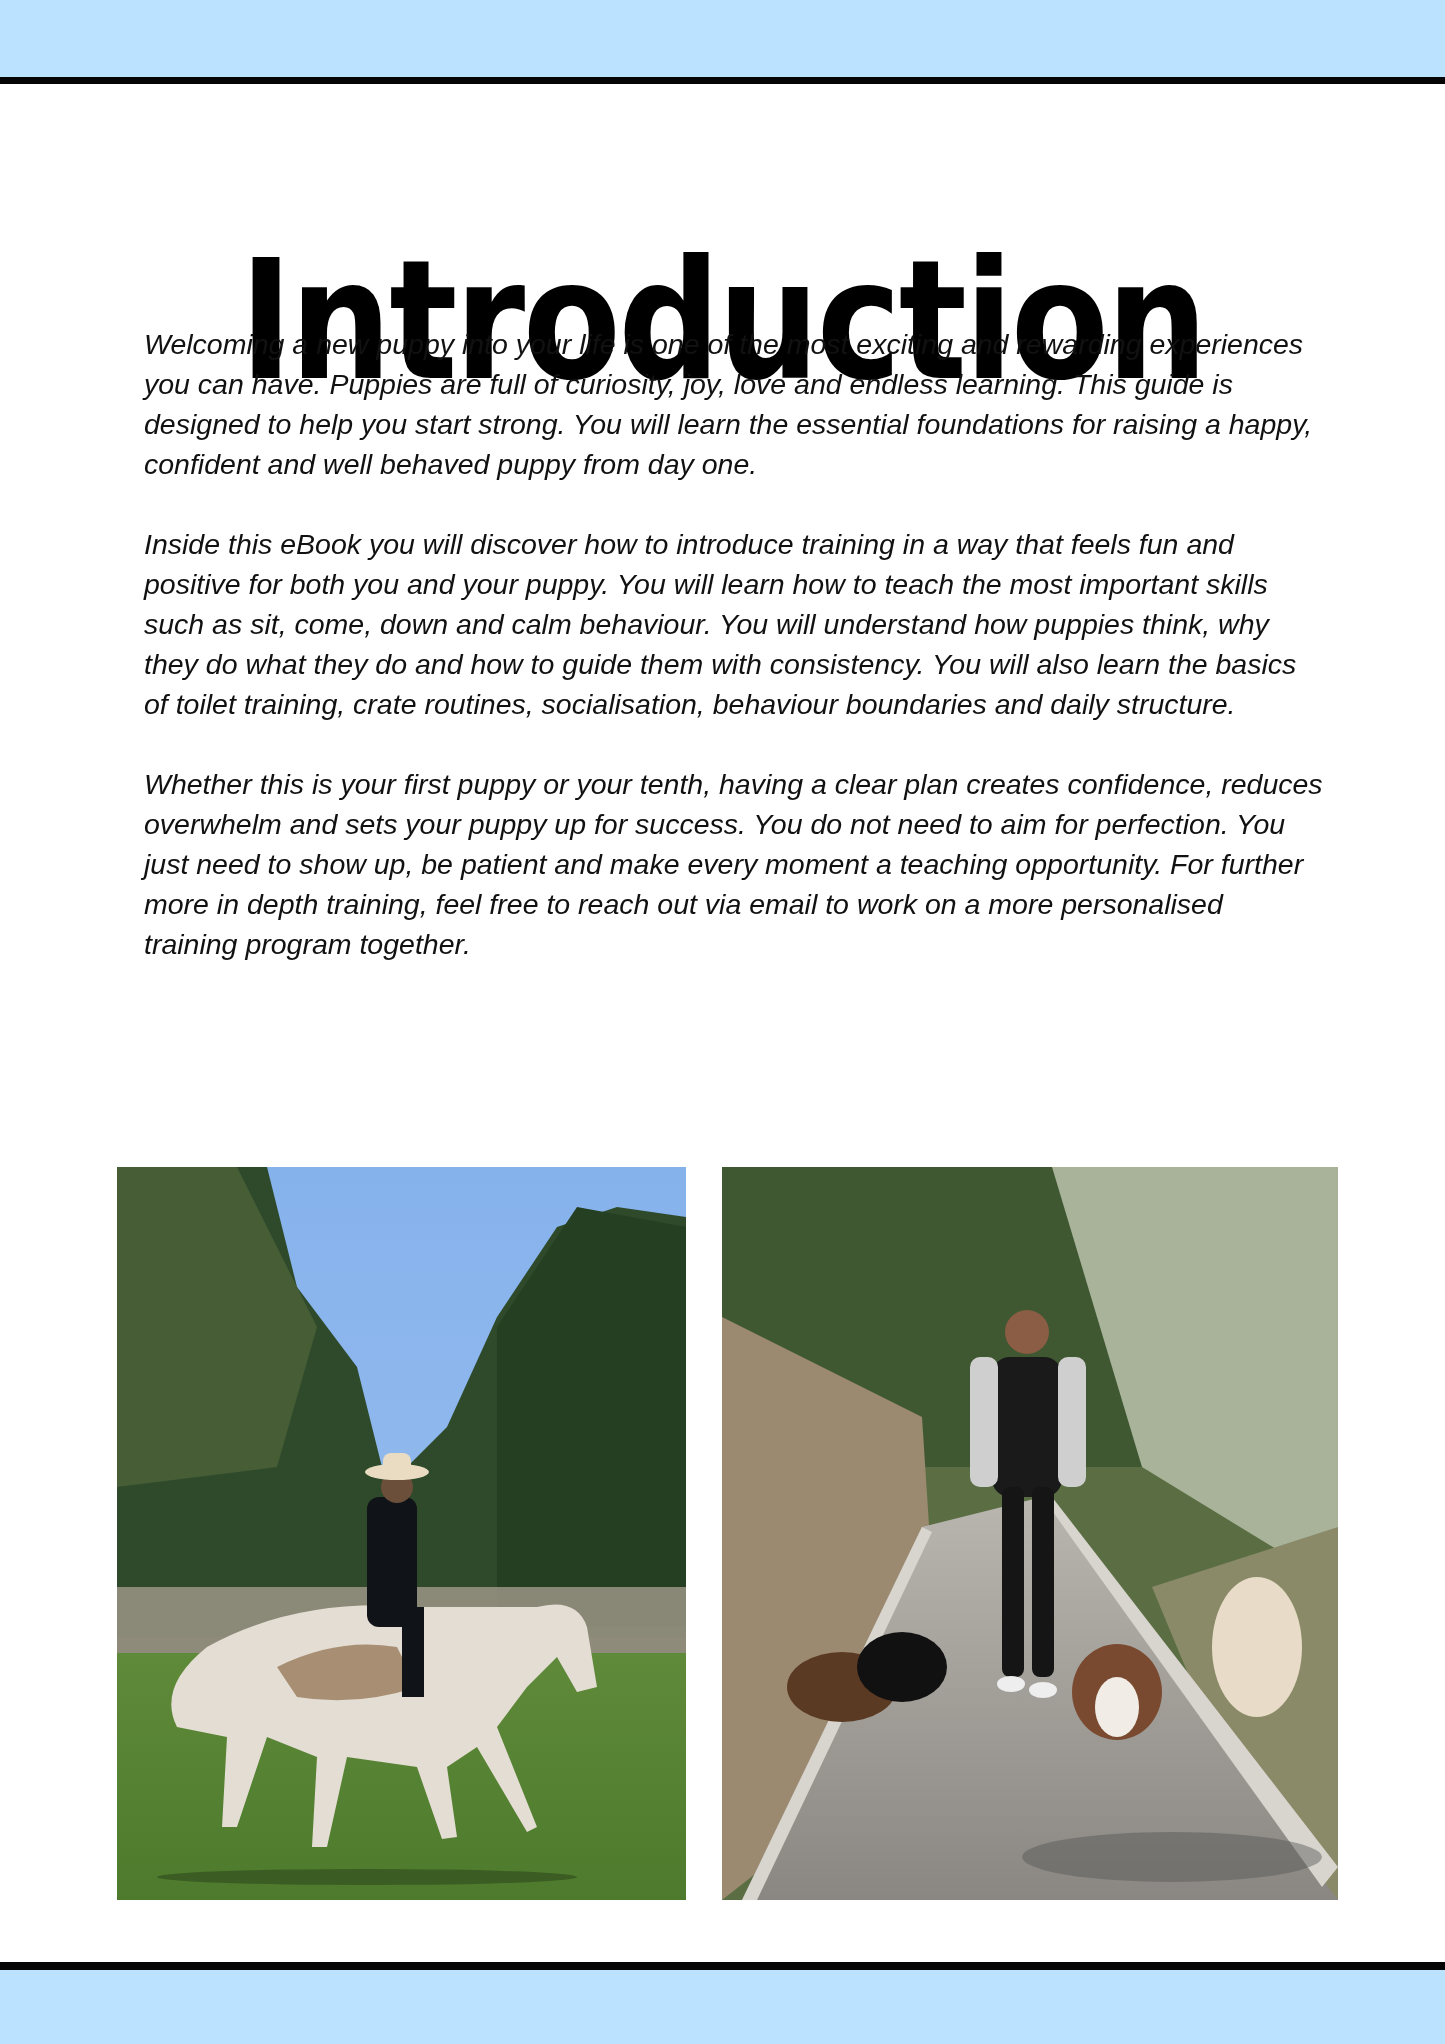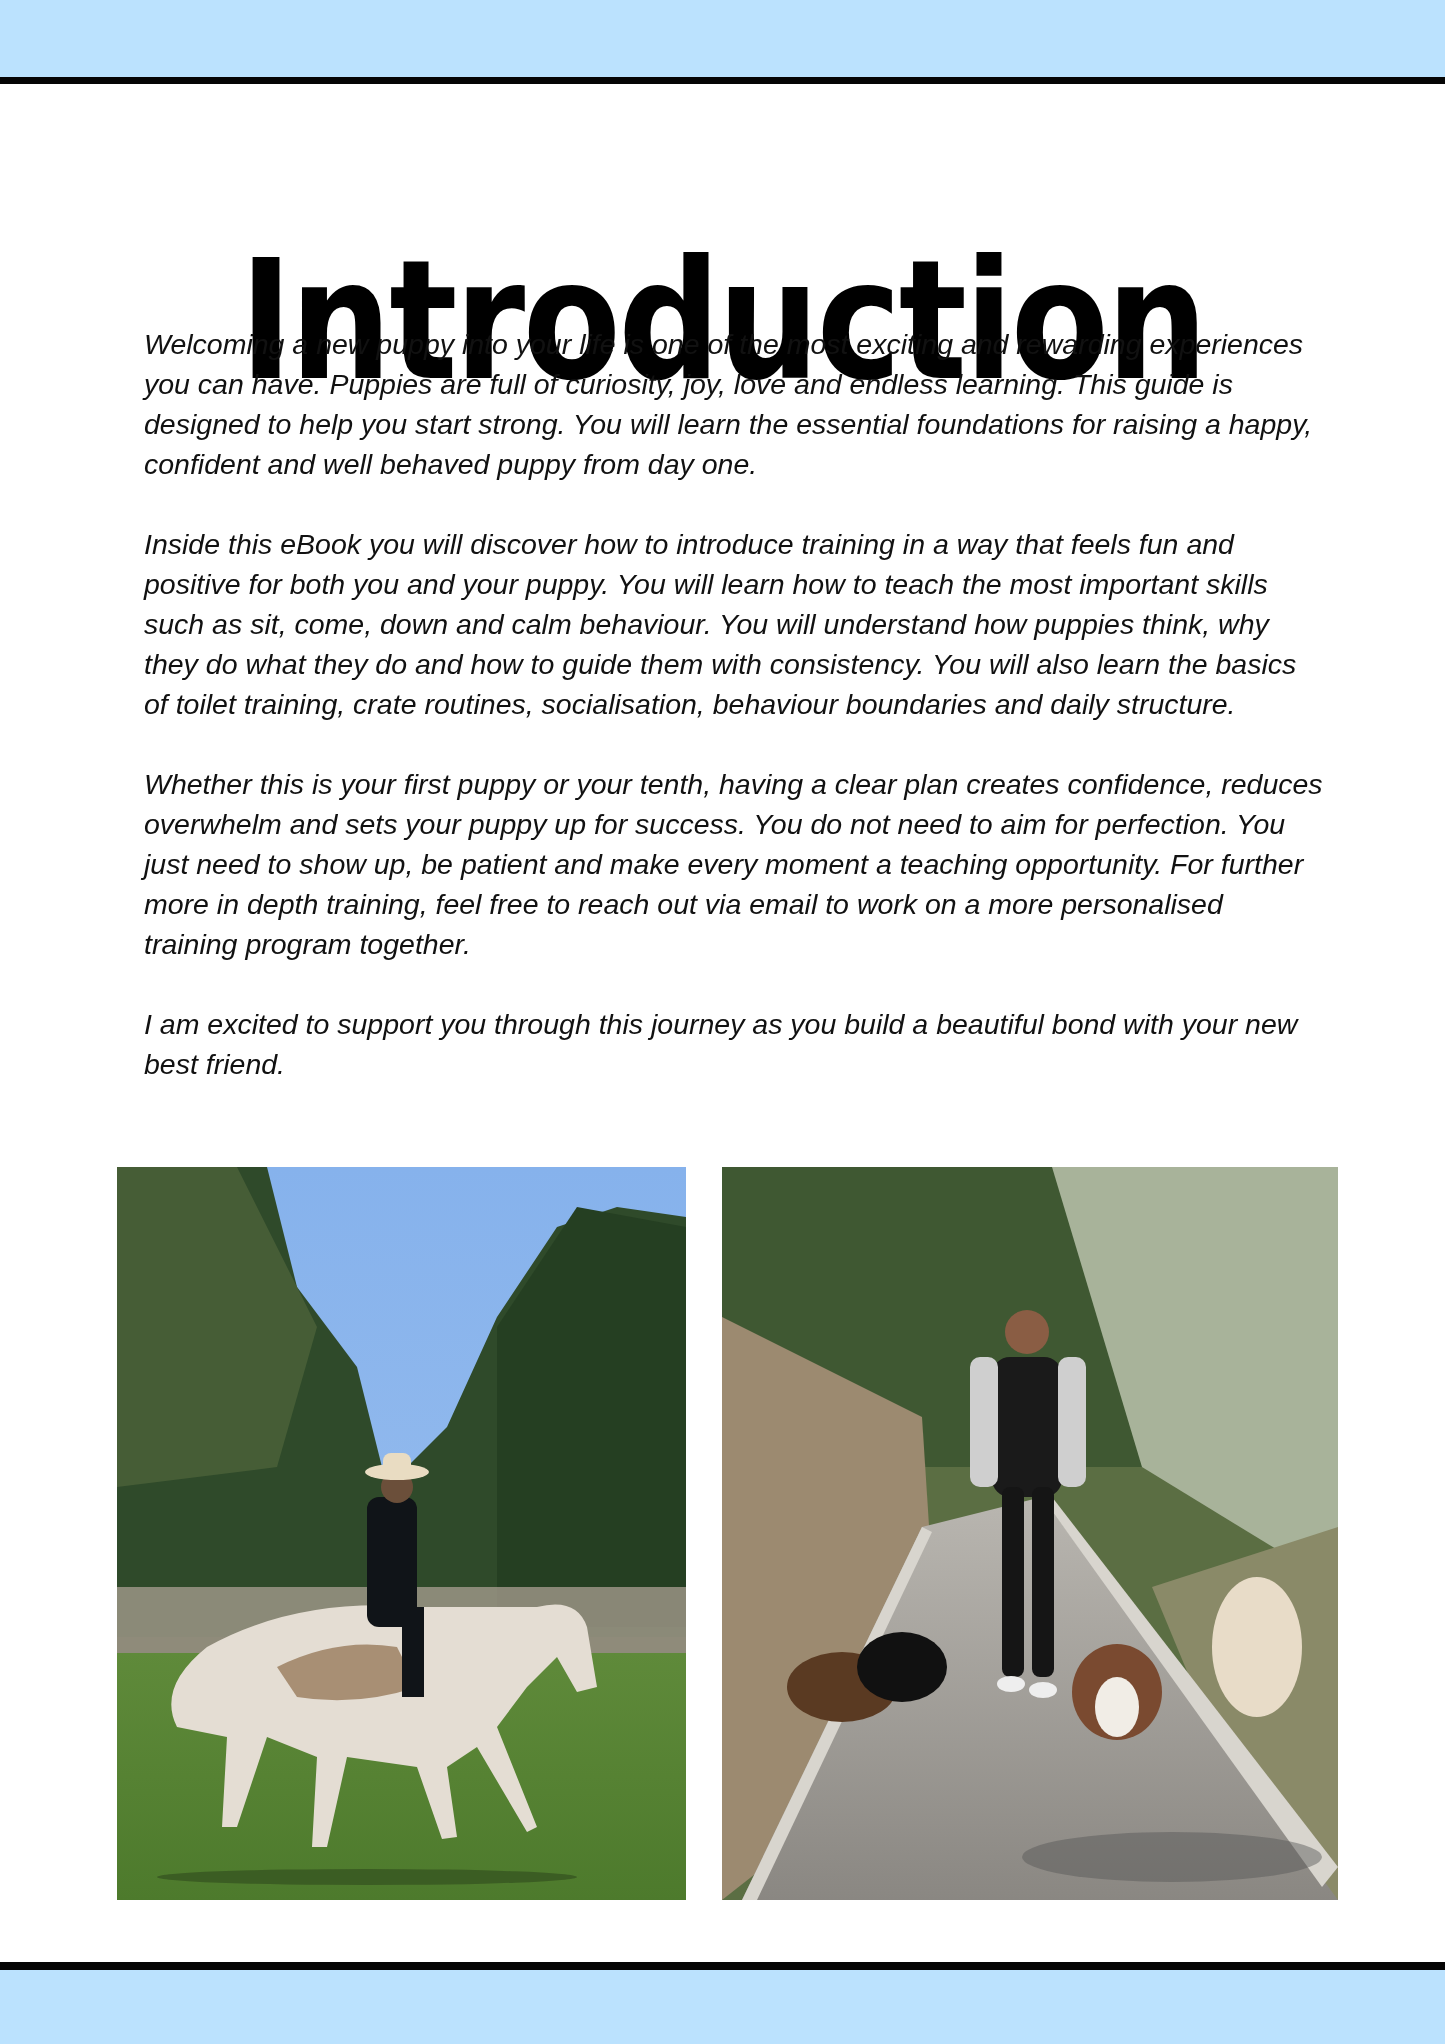--- a/index.html
+++ b/index.html
@@ -21,21 +21,20 @@
 
 <div class="band-top"></div>
 <div class="bar-top"></div>
 
 <h1 class="title">Introduction</h1>
 
 <div class="body">
   <p>Welcoming a new puppy into your life is one of the most exciting and rewarding experiences you can have. Puppies are full of curiosity, joy, love and endless learning. This guide is designed to help you start strong. You will learn the essential foundations for raising a happy, confident and well behaved puppy from day one.</p>
   <p>Inside this eBook you will discover how to introduce training in a way that feels fun and positive for both you and your puppy. You will learn how to teach the most important skills such as sit, come, down and calm behaviour. You will understand how puppies think, why they do what they do and how to guide them with consistency. You will also learn the basics of toilet training, crate routines, socialisation, behaviour boundaries and daily structure.</p>
   <p>Whether this is your first puppy or your tenth, having a clear plan creates confidence, reduces overwhelm and sets your puppy up for success. You do not need to aim for perfection. You just need to show up, be patient and make every moment a teaching opportunity. For further more in depth training, feel free to reach out via email to work on a more personalised training program together.</p>
-  <p>I am excited to support you through this journey as you build a beautiful bond with your new best friend.</p>
 </div>
 
 <div class="photo photo-1" title="Rider in a cowboy hat on a white and tan horse on a grass field">
   <svg viewBox="0 0 569 733" preserveAspectRatio="none">
     <defs>
       <linearGradient id="sky1" x1="0" y1="0" x2="0" y2="1">
           <stop offset="0" stop-color="#86b2ec"></stop>
           <stop offset="1" stop-color="#9cc0ee"></stop>
         </linearGradient>
       <linearGradient id="grass1" x1="0" y1="0" x2="0" y2="1">

